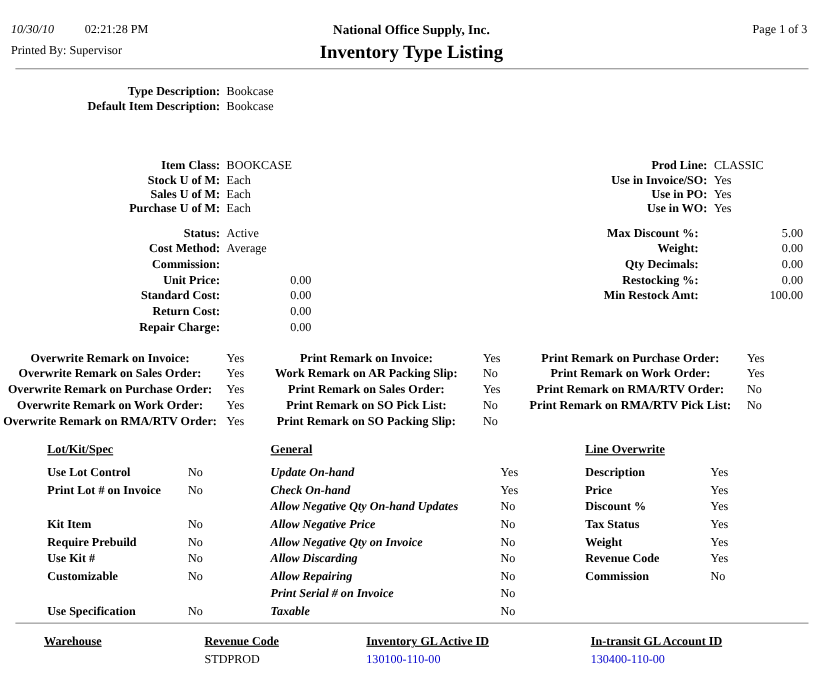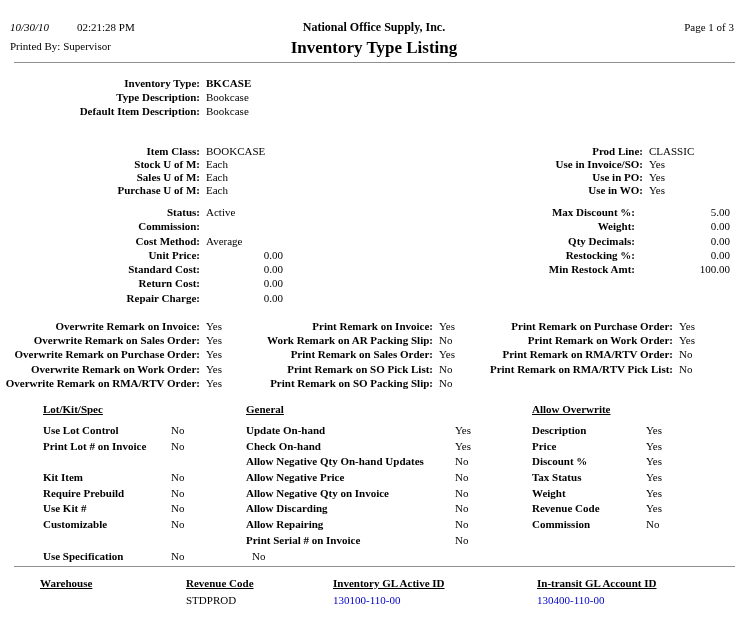--- a/index.html
+++ b/index.html
@@ -46,32 +46,32 @@
   .blockCL .lbl{width:200px;}
   .blockCL .num{width:77px;margin-left:6px;}
   .blockCR{top:206px;left:480px;width:268px;}
   .blockCR .frow{height:14.3px;}
   .blockCR .lbl{width:155px;}
   .blockCR .num{width:89px;margin-left:6px;}
 
   
   .rem{top:320px;}
   .rem .frow{height:14.2px;}
-  .rem .lbl{width:200px;}
+  .rem .lbl{width:200px;text-align:center;}
   .rem1{left:0;}
   .rem2{left:233px;}
   .rem3{left:473px;}
 
   
   .chk-h{top:403px;font-weight:bold;text-decoration:underline;white-space:nowrap;}
   .chk{top:424px;}
   .chk .frow{height:15.7px;}
   .chk .lbl{text-align:left;}
   .chk-lot{left:43px;}   .chk-lot .lbl{width:122px;}
-  .chk-gen{left:246px;}  .chk-gen .lbl{width:203px;}
+  .chk-gen{left:246px;}  .chk-gen .lbl{width:203px;font-style:italic;}
   .chk-ao{left:532px;}   .chk-ao .lbl{width:108px;}
 
   
   .ft-h{top:577px;font-weight:bold;text-decoration:underline;white-space:nowrap;}
   .ft-v{top:594px;white-space:nowrap;}
   .fx1{left:40px;} .fx2{left:186px;} .fx3{left:333px;} .fx4{left:537px;}
   .glink{color:#0000CC;cursor:pointer;}
 </style>
 </head>
 <body>
@@ -81,24 +81,20 @@
   <div class="abs hdr-date">10/30/10</div>
   <div class="abs hdr-time">02:21:28 PM</div>
   <div class="abs center hdr-company">National Office Supply, Inc.</div>
   <div class="abs hdr-page">Page 1 of 3</div>
   <div class="abs hdr-printed">Printed By: Supervisor</div>
   <div class="abs center hdr-title">Inventory Type Listing</div>
   <div class="abs rule rule1"></div>
 
   <div class="abs blockA">
     <div class="frow">
-      <span class="lbl">Inventory Type:</span>
-      <span class="val bold">BKCASE</span>
-    </div>
-    <div class="frow">
       <span class="lbl">Type Description:</span>
       <span class="val">Bookcase</span>
     </div>
     <div class="frow gap12">
       <span class="lbl">Default Item Description:</span>
       <span class="val">Bookcase</span>
     </div>
   </div>
 
   <div class="abs blockBL">
@@ -138,28 +134,28 @@
       <span class="val">Yes</span>
     </div>
   </div>
 
   <div class="abs blockCL">
     <div class="frow">
       <span class="lbl">Status:</span>
       <span class="val">Active</span>
     </div>
     <div class="frow">
+      <span class="lbl">Cost Method:</span>
+      <span class="val">Average</span>
+    </div>
+    <div class="frow">
       <span class="lbl">Commission:</span>
       <span class="val"></span>
     </div>
     <div class="frow">
-      <span class="lbl">Cost Method:</span>
-      <span class="val">Average</span>
-    </div>
-    <div class="frow">
       <span class="lbl">Unit Price:</span>
       <span class="num">0.00</span>
     </div>
     <div class="frow">
       <span class="lbl">Standard Cost:</span>
       <span class="num">0.00</span>
     </div>
     <div class="frow">
       <span class="lbl">Return Cost:</span>
       <span class="num">0.00</span>
@@ -253,21 +249,21 @@
       <span class="val">No</span>
     </div>
     <div class="frow">
       <span class="lbl">Print Remark on RMA/RTV Pick List:</span>
       <span class="val">No</span>
     </div>
   </div>
 
   <div class="abs chk-h" style="left:43px;">Lot/Kit/Spec</div>
   <div class="abs chk-h" style="left:246px;">General</div>
-  <div class="abs chk-h" style="left:532px;">Allow Overwrite</div>
+  <div class="abs chk-h" style="left:532px;">Line Overwrite</div>
 
   <div class="abs chk chk-lot">
     <div class="frow">
       <span class="lbl">Use Lot Control</span>
       <span class="val">No</span>
     </div>
     <div class="frow">
       <span class="lbl">Print Lot # on Invoice</span>
       <span class="val">No</span>
     </div>
@@ -322,20 +318,21 @@
     </div>
     <div class="frow">
       <span class="lbl">Allow Repairing</span>
       <span class="val">No</span>
     </div>
     <div class="frow">
       <span class="lbl">Print Serial # on Invoice</span>
       <span class="val">No</span>
     </div>
     <div class="frow">
+      <span class="lbl">Taxable</span>
       <span class="val">No</span>
     </div>
   </div>
 
   <div class="abs chk chk-ao">
     <div class="frow">
       <span class="lbl">Description</span>
       <span class="val">Yes</span>
     </div>
     <div class="frow">

